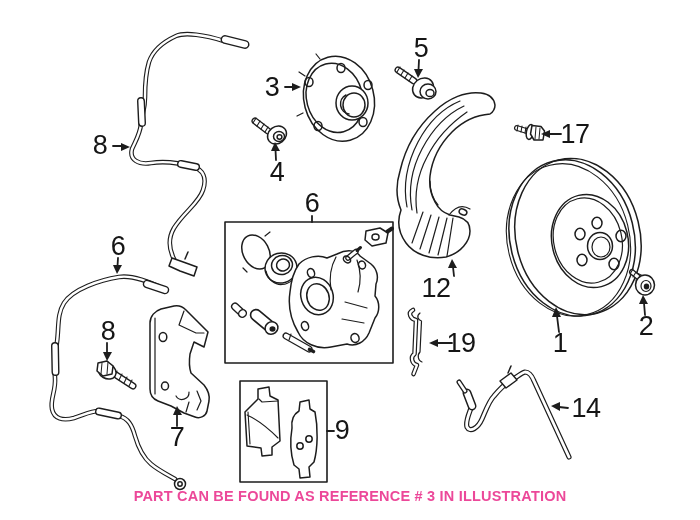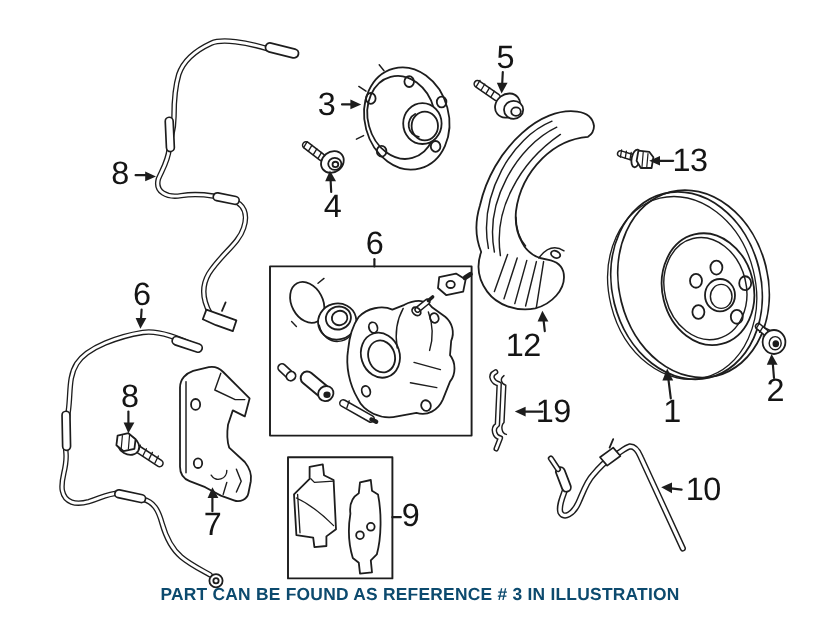--- a/index.html
+++ b/index.html
@@ -8,21 +8,21 @@
     font-family:"Liberation Sans", sans-serif;overflow:hidden;
   }
   .stage svg{position:absolute;left:0;top:0;}
   .callout{
     position:absolute;transform:translate(-50%,-50%);
     font-size:27px;font-weight:400;color:#151515;line-height:1;
     letter-spacing:-0.5px;user-select:none;
   }
   .note{
     position:absolute;left:0;top:488px;width:100%;text-align:center;
-    font-size:14.5px;font-weight:700;color:#0c4a6e;letter-spacing:0.2px;
+    font-size:14.5px;font-weight:700;color:#ec4899;letter-spacing:0.2px;
   }
   
 </style>
 </head>
 <body>
 
 <div class="stage">
 
 <svg width="700" height="520" viewBox="0 0 700 520" fill="none" stroke="#1d1d1d" stroke-width="1.5" stroke-linecap="round" stroke-linejoin="round">
 
@@ -283,18 +283,18 @@
   <div class="callout" style="left:272px;top:87px">3</div>
   <div class="callout" style="left:277px;top:172px">4</div>
   <div class="callout" style="left:421px;top:48px">5</div>
   <div class="callout" style="left:312px;top:203px">6</div>
   <div class="callout" style="left:177px;top:437px">7</div>
   <div class="callout" style="left:108px;top:331px">8</div>
   <div class="callout" style="left:342px;top:430px">9</div>
   <div class="callout" style="left:461px;top:343px">19</div>
   <div class="callout" style="left:118px;top:246px">6</div>
   <div class="callout" style="left:436px;top:288px">12</div>
-  <div class="callout" style="left:575px;top:134px">13</div>
-  <div class="callout" style="left:586px;top:408px">10</div>
+  <div class="callout" style="left:575px;top:134px">17</div>
+  <div class="callout" style="left:586px;top:408px">14</div>
   <div class="callout" style="left:100px;top:145px">8</div>
 
   <div class="note">PART CAN BE FOUND AS REFERENCE # 3 IN ILLUSTRATION</div>
 </div>
 
 </body></html>

